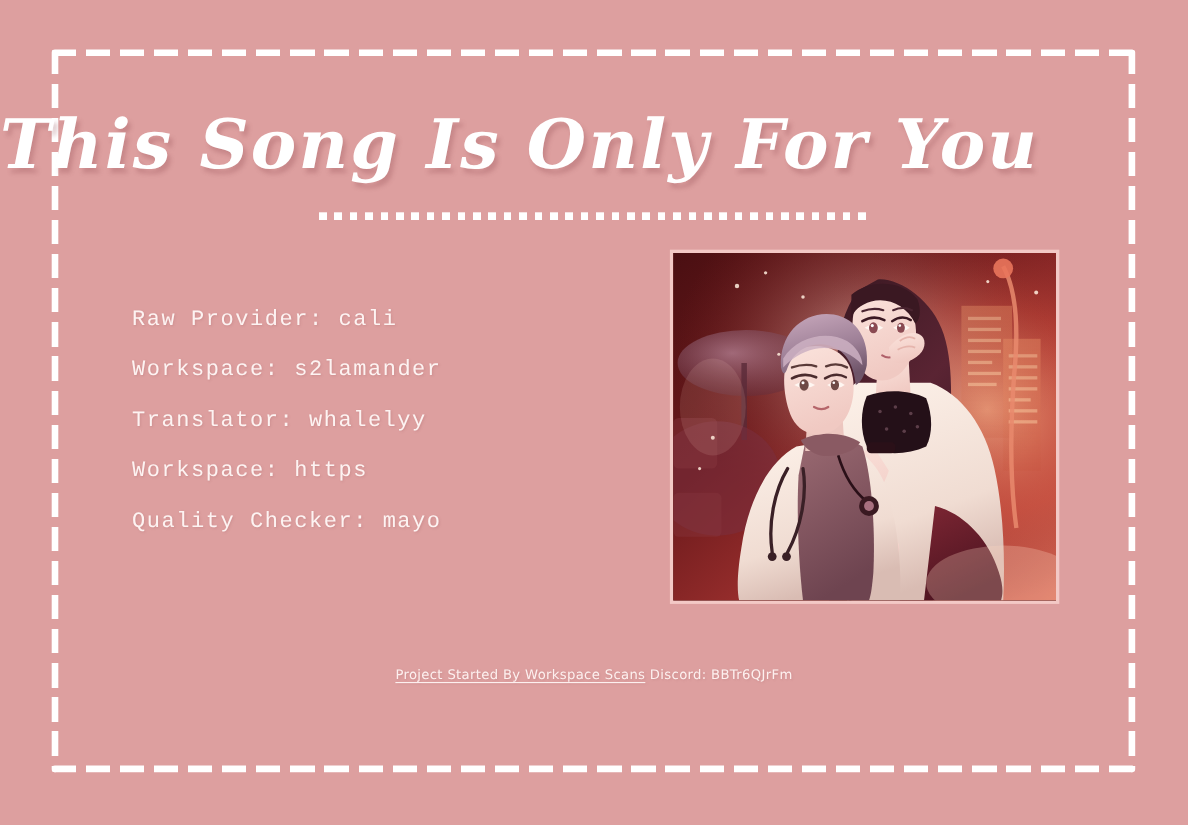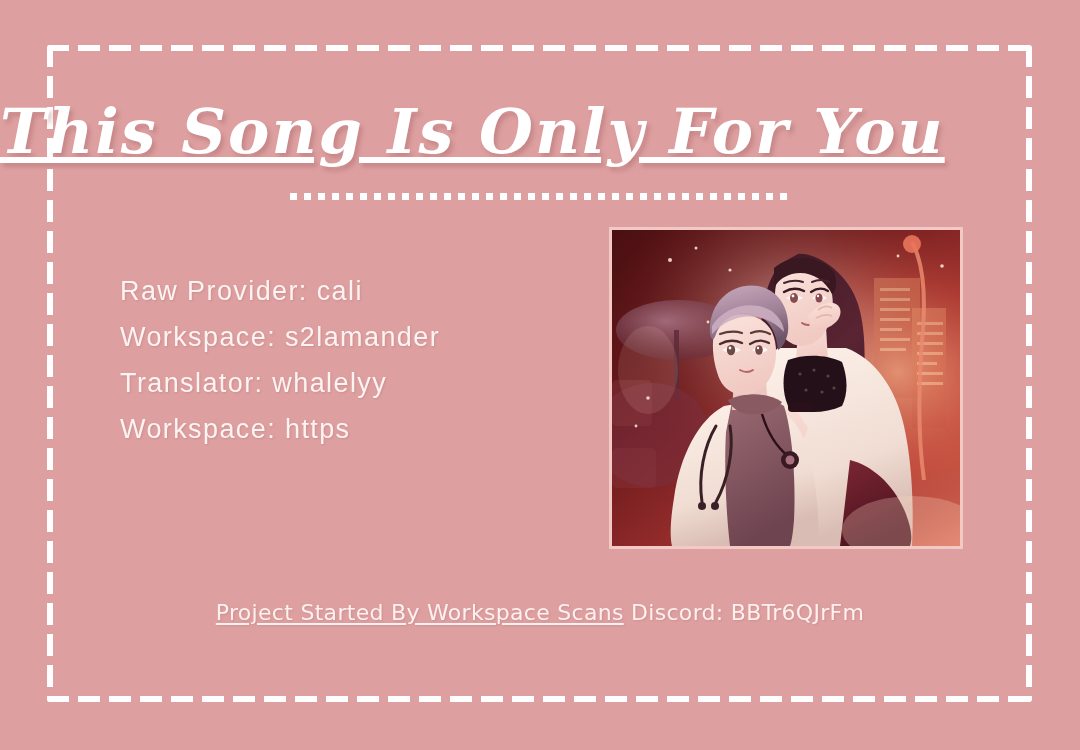--- a/index.html
+++ b/index.html
@@ -70,21 +70,20 @@
     text-align: center;
     font-family: "DejaVu Serif", serif;
     font-style: italic;
     font-weight: 700;
     font-size: 62px;
     line-height: 72px;
     letter-spacing: 2px;
     color: #ffffff;
     text-shadow: 3px 4px 4px rgba(150, 80, 85, 0.30);
     white-space: nowrap;
-    text-decoration: underline;
   }
 
   
   .divider {
     position: absolute;
     left: 290px;
     top: 193px;
     width: 500px;
     height: 7px;
     background-image: repeating-linear-gradient(
@@ -94,22 +93,22 @@
   }
 
   
   .credits {
     position: absolute;
     left: 120px;
     top: 268px;
     width: 470px;
   }
   .credit-row {
-    font-family: Liberation Sans, sans-serif;
-    font-size: 27px;
+    font-family: Liberation Mono, monospace;
+    font-size: 20px;
     line-height: 46px;
     letter-spacing: 1.4px;
     color: #fdf3f2;
     white-space: nowrap;
     text-shadow: 1px 1px 2px rgba(160, 95, 100, 0.25);
   }
   .credit-row .role { }
   .credit-row .name { }
 
   
@@ -136,21 +135,21 @@
   
   .footer {
     position: absolute;
     left: 0;
     top: 600px;
     width: 1080px;
     text-align: center;
   }
   .footer-line {
     font-family: "DejaVu Sans", sans-serif;
-    font-size: 22px;
+    font-size: 12px;
     line-height: 26px;
     letter-spacing: 0.3px;
     color: #fdf0ef;
     white-space: nowrap;
     text-shadow: 1px 1px 2px rgba(160, 95, 100, 0.22);
   }
   .footer-line .project {
     text-decoration: underline;
     text-underline-offset: 3px;
   }
@@ -183,20 +182,24 @@
       <span class="role">Workspace:</span>
       <span class="name">s2lamander</span>
     </div>
     <div class="credit-row">
       <span class="role">Translator:</span>
       <span class="name">whalelyy</span>
     </div>
     <div class="credit-row">
       <span class="role">Workspace:</span>
       <span class="name">https</span>
+    </div>
+    <div class="credit-row">
+      <span class="role">Quality Checker:</span>
+      <span class="name">mayo</span>
     </div>
   </div>
 
   <div class="art-frame">
     <div class="art">
       <svg viewBox="0 0 348 316" preserveAspectRatio="xMidYMid slice" aria-hidden="true">
         <defs>
           <linearGradient id="bgStage" x1="0" y1="0" x2="1" y2="1">
             <stop offset="0%" stop-color="#4a0f12"></stop>
             <stop offset="35%" stop-color="#6d1a1c"></stop>

